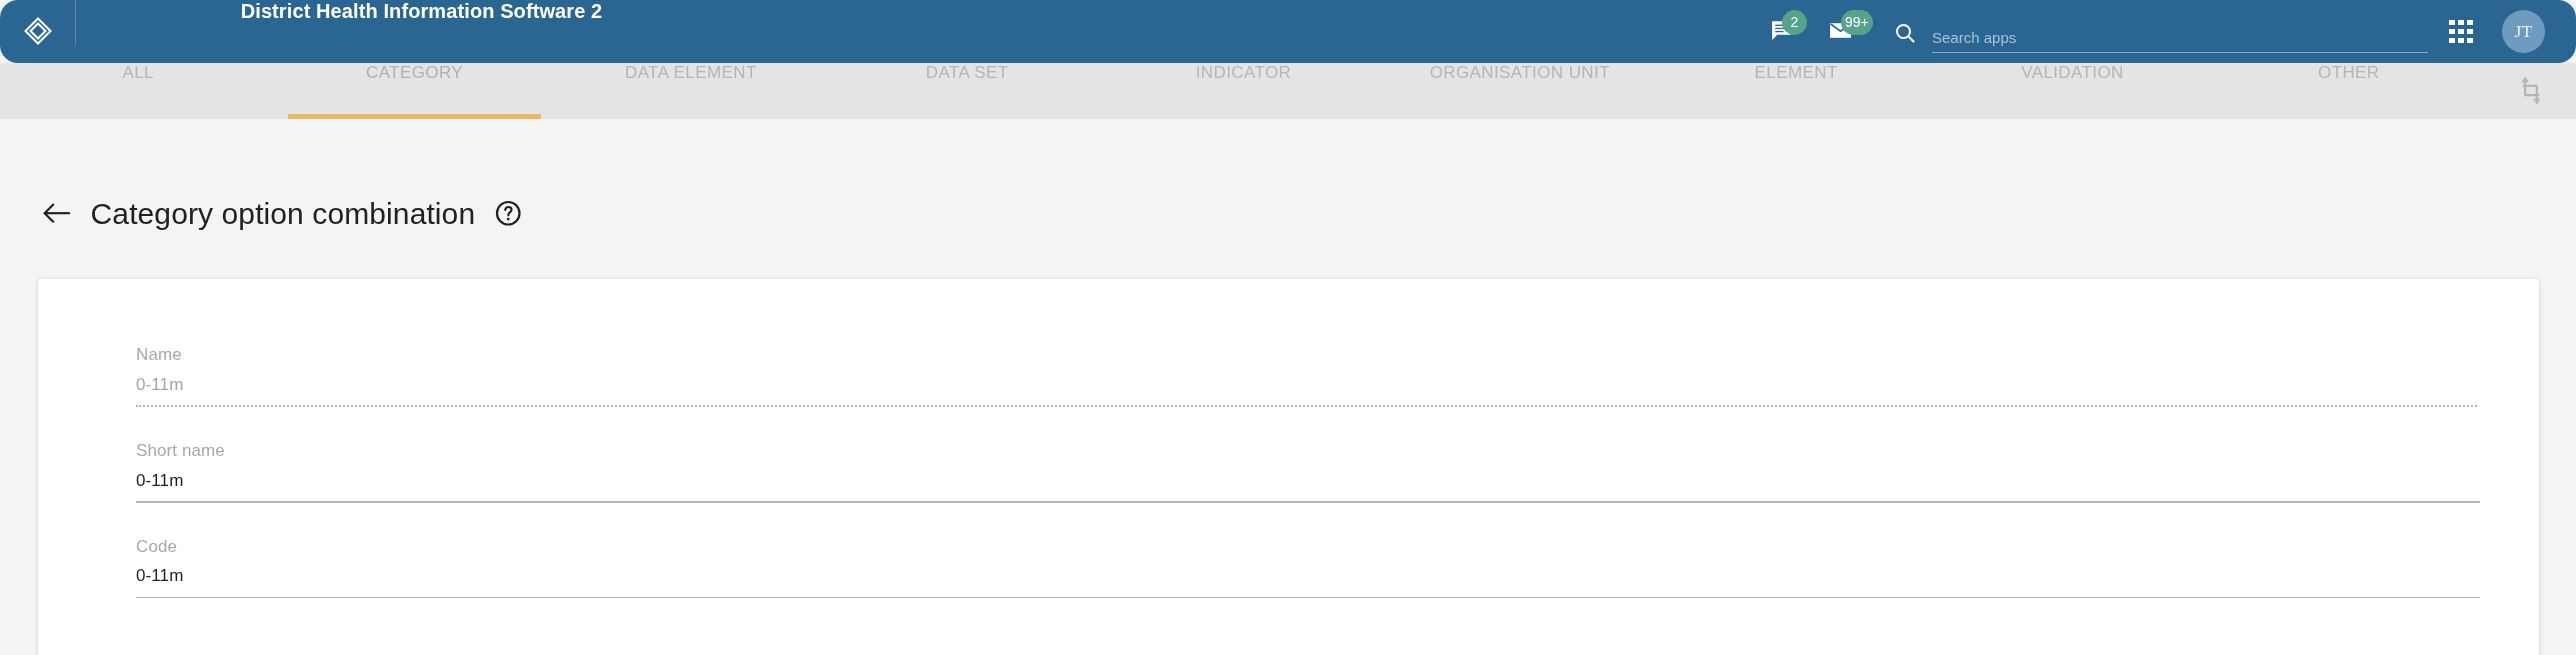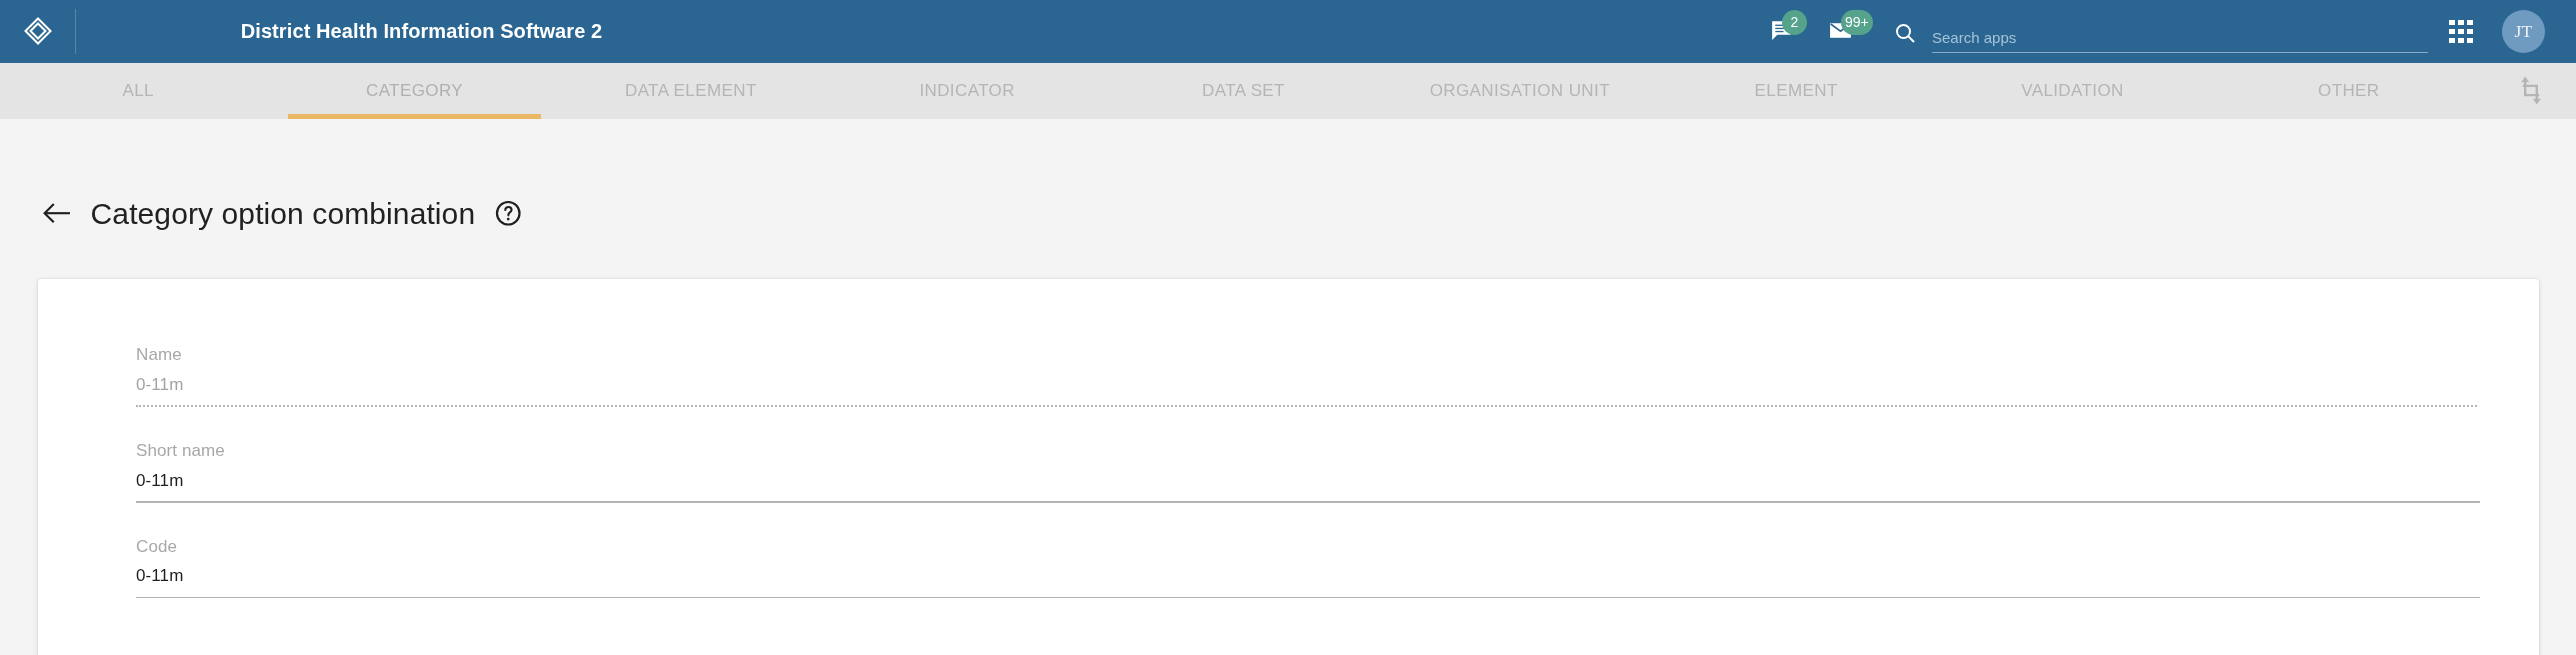--- a/index.html
+++ b/index.html
@@ -13,21 +13,21 @@
   }
 
   
   .headerbar {
     position: absolute;
     top: 0; left: 0;
     width: 2576px;
     height: 63px;
     background: #2b6693;
     display: flex;
-    align-items: center;
+    border-radius: 18px;
   }
   .logo-box {
     width: 75px;
     height: 63px;
     display: flex;
     align-items: center;
     justify-content: center;
     flex: 0 0 auto;
   }
   .logo-sep {
@@ -126,21 +126,20 @@
     top: 63px; left: 0;
     width: 2576px;
     height: 56px;
     background: #e4e4e4;
     display: flex;
     align-items: stretch;
   }
   .tab {
     flex: 1 1 0;
     display: flex;
-    align-items: center;
     justify-content: center;
     position: relative;
     color: #b5b5b5;
     font-size: 17px;
     letter-spacing: 0.4px;
     white-space: nowrap;
     user-select: none;
   }
   .tab.active { color: #b0b0b0; }
   .tab.active::after {
@@ -304,24 +303,24 @@
   <div class="tab">
     <span>ALL</span>
   </div>
   <div class="tab active">
     <span>CATEGORY</span>
   </div>
   <div class="tab">
     <span>DATA ELEMENT</span>
   </div>
   <div class="tab">
+    <span>DATA SET</span>
+  </div>
+  <div class="tab">
     <span>INDICATOR</span>
-  </div>
-  <div class="tab">
-    <span>DATA SET</span>
   </div>
   <div class="tab">
     <span>ORGANISATION UNIT</span>
   </div>
   <div class="tab">
     <span>ELEMENT</span>
   </div>
   <div class="tab">
     <span>VALIDATION</span>
   </div>

